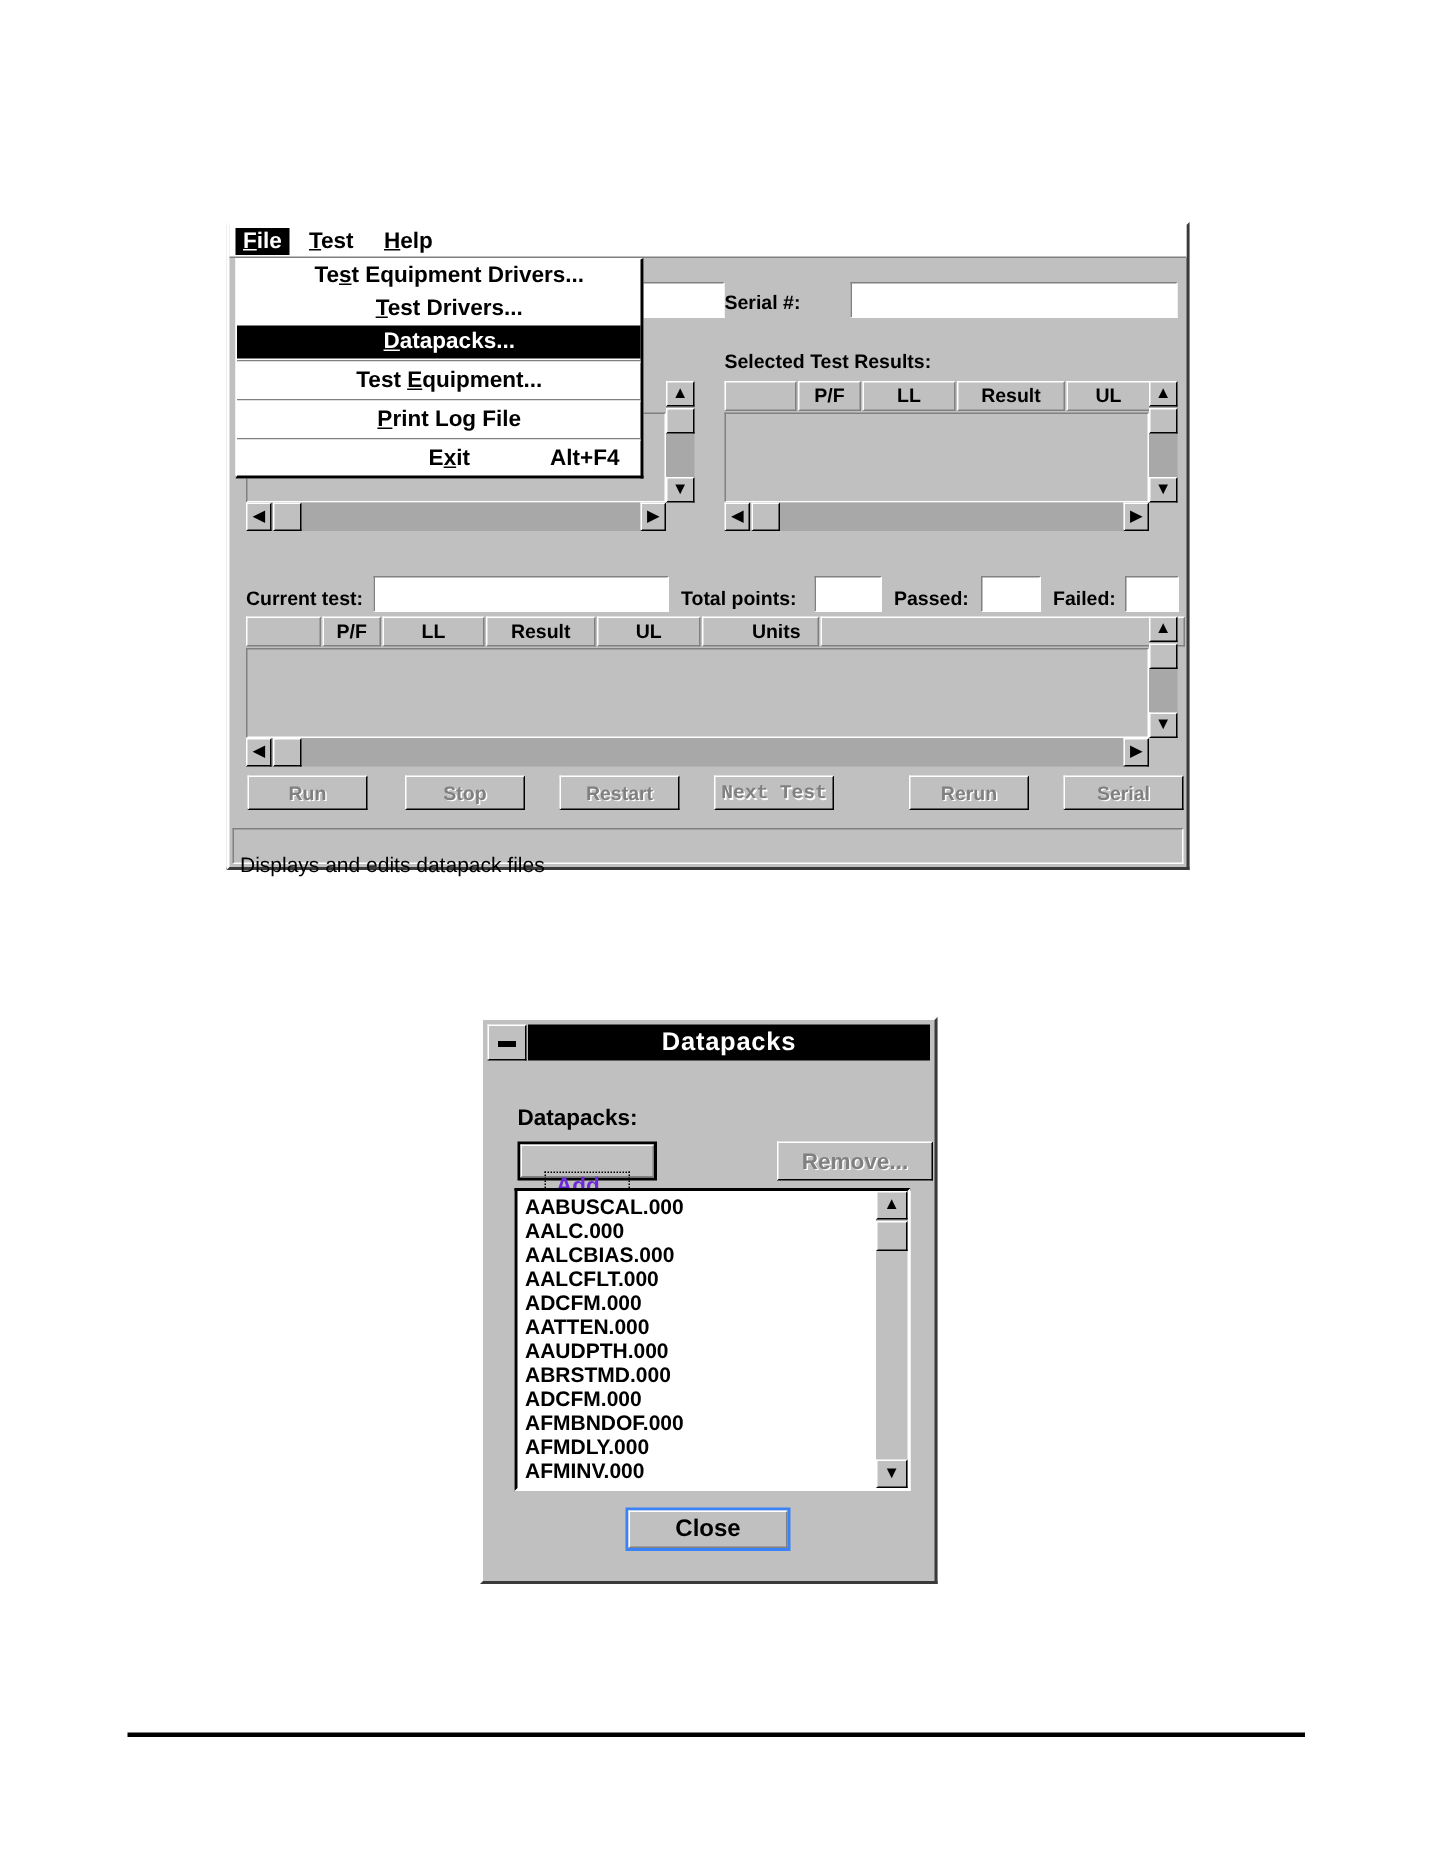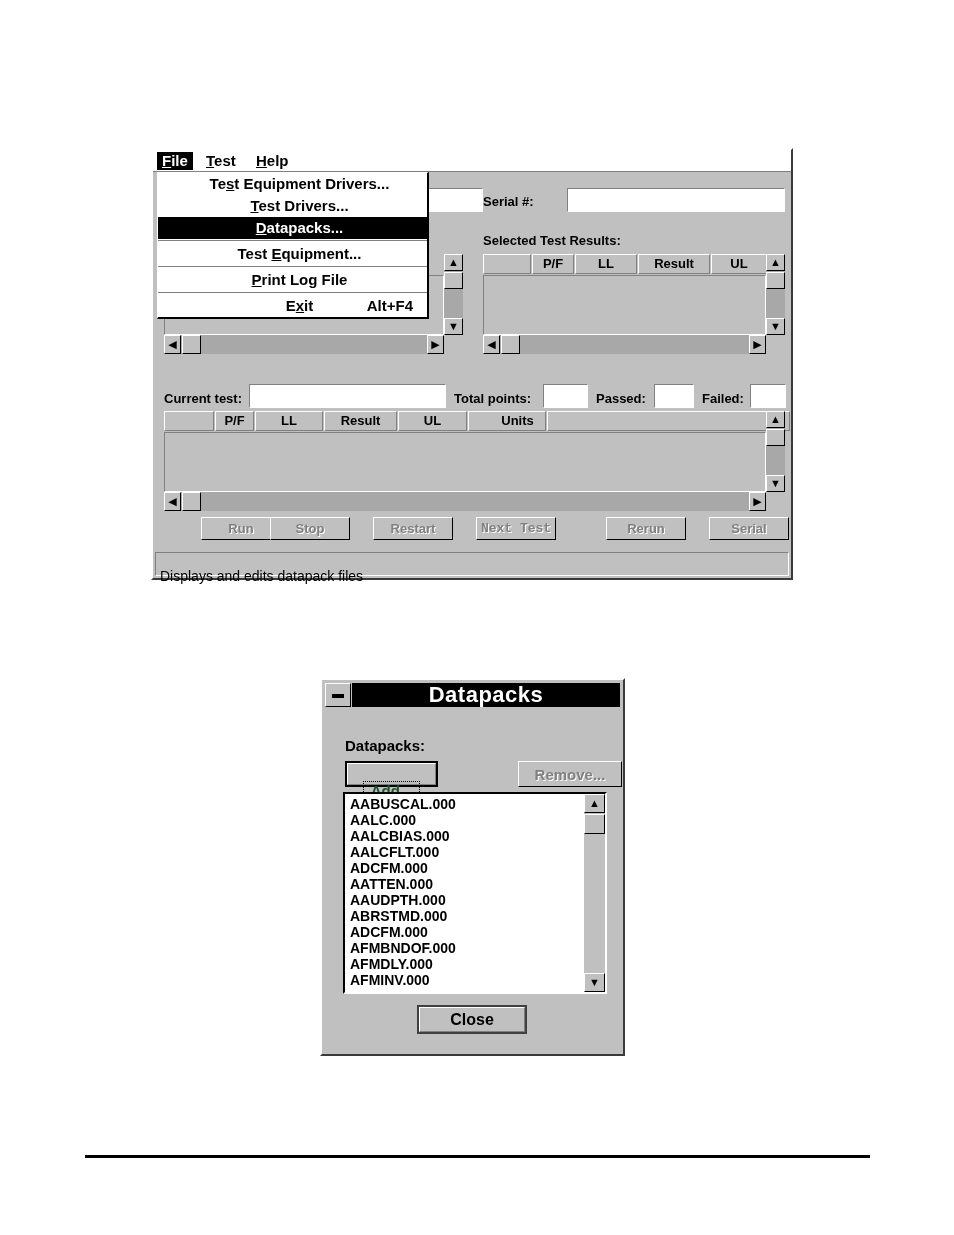--- a/index.html
+++ b/index.html
@@ -124,36 +124,36 @@
   #dlg-minimize i{
     position:absolute;left:6px;top:10px;width:12px;height:4px;
     background:#000;display:block;
   }
   #dlg-title-bg{
     position:absolute;left:27px;top:0;width:268px;height:24px;
     background:#000000;
     display:flex;align-items:center;justify-content:center;
   }
   #dlg-title{
-    color:#ffffff;font-size:22px;font-weight:bold;letter-spacing:.5px;
+    color:#ffffff;font-size:17px;font-weight:bold;letter-spacing:.5px;
   }
   #dlg-label{position:absolute;left:23px;top:57px;font-size:15px;font-weight:bold;color:#000;}
   #btn-add{
     position:absolute;left:23px;top:81px;width:93px;height:26px;
     background:#c0c0c0;box-sizing:border-box;border:2px solid #000000;
     display:flex;align-items:center;justify-content:center;
   }
   #btn-add .inner{
     width:100%;height:100%;box-sizing:border-box;
     border-top:1px solid #ffffff;border-left:1px solid #ffffff;
     border-right:1px solid #808080;border-bottom:1px solid #808080;
     display:flex;align-items:center;justify-content:center;
   }
   #btn-add .focus{
-    border:1px dotted #000;padding:0 7px;font-size:15px;font-weight:bold;color:#14532d;margin-top:32px;
+    border:1px dotted #000;padding:0 7px;font-size:15px;font-weight:bold;color:#6d28d9;margin-top:32px;
   }
   #btn-remove{
     position:absolute;left:196px;top:81px;width:104px;height:26px;
     background:#c0c0c0;box-sizing:border-box;
     border-top:1px solid #ffffff;border-left:1px solid #ffffff;
     border-right:1px solid #000000;border-bottom:1px solid #000000;
     display:flex;align-items:center;justify-content:center;
     font-size:15px;font-weight:bold;color:#808080;text-shadow:1px 1px 0 #ffffff;
   }
   #dp-listbox{
@@ -168,21 +168,21 @@
   .dp-item{
     height:16px;line-height:16px;font-size:14px;font-weight:bold;
     color:#000;white-space:nowrap;padding-left:3px;
   }
   #dp-scroll{
     position:absolute;right:0;top:0;width:21px;height:198px;
     background:#c0c0c0;box-sizing:border-box;
   }
   #btn-close{
     position:absolute;left:95px;top:325px;width:110px;height:29px;
-    background:#c0c0c0;box-sizing:border-box;border:2px solid #404040;
+    background:#c0c0c0;box-sizing:border-box;border:2px solid #3b82f6;
     display:flex;align-items:center;justify-content:center;
   }
   #btn-close .inner{
     width:100%;height:100%;box-sizing:border-box;
     border-top:1px solid #ffffff;border-left:1px solid #ffffff;
     border-right:1px solid #808080;border-bottom:1px solid #808080;
     display:flex;align-items:center;justify-content:center;
     font-size:16px;font-weight:bold;color:#000;
   }
 
@@ -279,21 +279,21 @@
         <div class="sbthumb" style="left:0;top:18px;width:19px;height:17px;"></div>
         <div class="sbbtn" style="left:0;bottom:0;width:19px;height:17px;">▼</div>
       </div>
       <div class="sbh" style="left:0;bottom:0;width:602px;">
         <div class="sbbtn" style="left:0;top:0;width:17px;height:19px;">◀</div>
         <div class="sbthumb" style="left:18px;top:0;width:19px;height:19px;"></div>
         <div class="sbbtn" style="right:0;top:0;width:17px;height:19px;">▶</div>
       </div>
     </div>
 
-    <div class="btn disabled" style="left:12px;top:345px;width:80px;height:23px;margin-left:36px;">Run</div>
+    <div class="btn disabled" style="left:12px;top:345px;width:80px;height:23px;">Run</div>
     <div class="btn disabled" style="left:117px;top:345px;width:80px;height:23px;">Stop</div>
     <div class="btn disabled" style="left:220px;top:345px;width:80px;height:23px;">Restart</div>
     <div class="btn disabled" style="left:323px;top:345px;width:80px;height:23px;font-family:Liberation Mono, monospace;">Next Test</div>
     <div class="btn disabled" style="left:453px;top:345px;width:80px;height:23px;">Rerun</div>
     <div class="btn disabled" style="left:556px;top:345px;width:80px;height:23px;">Serial</div>
   </div>
 
   <div id="status-bar">
     <div id="status-text">Displays and edits datapack files</div>
   </div>

